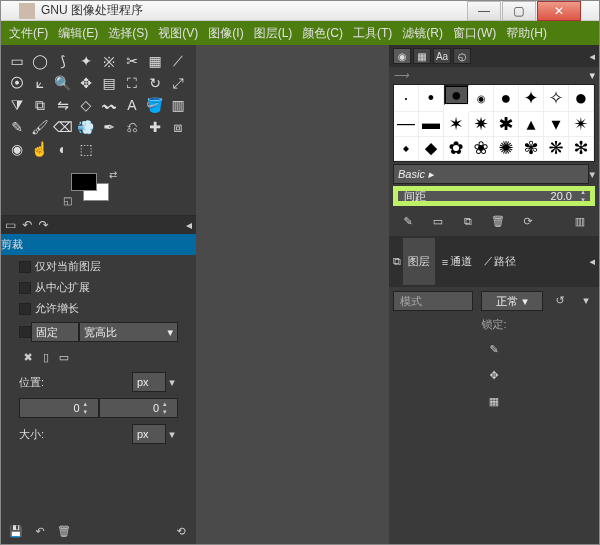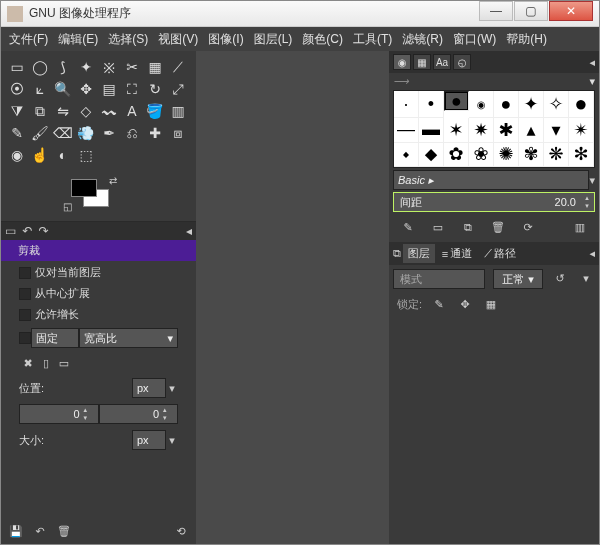--- a/index.html
+++ b/index.html
@@ -1,36 +1,36 @@
 <!DOCTYPE html>
 <html><head>
 <meta charset="utf-8">
 <style>
 * { margin: 0; padding: 0; box-sizing: border-box; }
 body { font-family: "Microsoft YaHei", sans-serif; font-size: 11px; background: #1a1a1a; overflow: hidden; }
 .window { width: 600px; height: 545px; background: #f0f0f0; display: flex; flex-direction: column; border: 1px solid #888; }
-.titlebar { height: 26px; background: linear-gradient(#fafafa,#e8e8e8); display: flex; align-items: center; padding: 0 6px; border-bottom: 1px solid #ccc; }
+.titlebar { height: 20px; background: linear-gradient(#fafafa,#e8e8e8); display: flex; align-items: center; padding: 0 18px; border-bottom: 1px solid #ccc; }
 .titlebar-icon { width: 16px; height: 16px; background: #cba; margin-right: 6px; }
 .titlebar-title { flex: 1; color: #333; font-size: 12px; }
 .win-btns { display: flex; gap: 1px; align-self: flex-start; }
 .win-btn { width: 34px; height: 20px; display: flex; align-items: center; justify-content: center; font-size: 12px; border: 1px solid #bbb; background: linear-gradient(#f8f8f8,#e0e0e0); color: #444; }
 .win-btn.close { background: linear-gradient(#e98,#d54); color: #fff; border-color: #a33; width: 44px; }
-.menubar { height: 24px; background: #404040; display: flex; align-items: center; padding: 0 4px; gap: 2px; color: #e0e0e0; font-size: 12px; }
+.menubar { height: 24px; background: #4d7c0f; display: flex; align-items: center; padding: 0 4px; gap: 2px; color: #e0e0e0; font-size: 12px; }
 .menubar span { padding: 3px 4px; cursor: default; }
 .workspace { flex: 1; display: flex; background: #4a4a4a; }
 .left-panel { width: 195px; background: #3a3a3a; display: flex; flex-direction: column; }
 .toolbox { padding: 6px; display: grid; grid-template-columns: repeat(8, 20px); gap: 2px 3px; }
 .tool { width: 20px; height: 20px; display: flex; align-items: center; justify-content: center; color: #ddd; font-size: 14px; cursor: pointer; }
 .fg-bg { padding: 6px 6px 12px 6px; position: relative; height: 50px; }
 .swatch-bg { position: absolute; left: 82px; top: 18px; width: 26px; height: 18px; background: #fff; border: 1px solid #888; }
 .swatch-fg { position: absolute; left: 70px; top: 8px; width: 26px; height: 18px; background: #000; border: 1px solid #888; }
 .mini-ctl { position: absolute; font-size: 10px; color: #ccc; cursor: pointer; }
 .tool-opts { flex: 1; background: #3a3a3a; border-top: 1px solid #2a2a2a; display: flex; flex-direction: column; overflow: hidden; }
 .opts-tabs { height: 18px; display: flex; align-items: center; gap: 6px; padding: 0 4px; background: #2f2f2f; color: #ccc; font-size: 12px; }
-.opts-title { padding: 3px 17px; color: #ddd; background: #4c1d95; font-family: Liberation Mono, monospace; }
+.opts-title { padding: 3px 0; color: #ddd; background: #0369a1; font-family: Liberation Mono, monospace; }
 .opts-list { padding: 4px 18px; display: flex; flex-direction: column; gap: 6px; }
 .chk-row { display: flex; align-items: center; gap: 4px; color: #ddd; }
 .chk { width: 12px; height: 12px; border: 1px solid #222; background: #2a2a2a; display: inline-block; }
 .field-row { display: flex; align-items: center; gap: 0; }
 .sel, .numbox { background: #555; color: #eee; border: 1px solid #222; height: 20px; padding: 0 4px; display: flex; align-items: center; }
 .label { color: #ddd; }
 .unit-arrow { width: 12px; text-align: center; color: #ccc; }
 .stepper { background: #555; color: #eee; border: 1px solid #222; height: 20px; display: flex; align-items: center; }
 .stepper-arrows { width: 14px; display: flex; flex-direction: column; font-size: 7px; color: #ccc; }
 .icon-btn { width: 18px; height: 18px; display: flex; align-items: center; justify-content: center; color: #ccc; cursor: pointer; }
@@ -38,33 +38,33 @@
 .canvas-area { flex: 1; background: #4a4a4a; position: relative; }
 .right-panel { width: 210px; background: #3a3a3a; display: flex; flex-direction: column; }
 .dock-tabs { display: flex; align-items: center; gap: 2px; padding: 3px 4px; background: #2f2f2f; }
 .dock-tab { width: 18px; height: 16px; background: #444; border: 1px solid #222; display: flex; align-items: center; justify-content: center; font-size: 10px; color: #ddd; }
 .dock-tab.active { background: #5a5a5a; }
 .brush-sec { padding: 2px 4px; color: #ddd; display: flex; flex-direction: column; gap: 2px; }
 .brush-name { font-style: italic; font-size: 11px; padding: 2px 0; }
 .brush-grid { background: #fff; height: 78px; border: 1px solid #222; display: grid; grid-template-columns: repeat(8, 1fr); grid-template-rows: repeat(3, 1fr); }
 .brush-cell { border-right: 1px solid #eee; border-bottom: 1px solid #eee; display: flex; align-items: center; justify-content: center; font-size: 18px; color: #000; }
 .brush-cell.sel { outline: 1px solid #000; outline-offset: -2px; }
-.slider-row { display: flex; align-items: center; background: #555; height: 20px; border: 1px solid #bef264; }
+.slider-row { display: flex; align-items: center; background: #555; height: 20px; border: 5px solid #bef264; }
 .slider-row .sl-label { flex: 1; padding: 0 6px; color: #eee; }
 .slider-row .sl-val { padding: 0 4px; color: #eee; }
 .sl-arrows { width: 14px; display: flex; flex-direction: column; font-size: 7px; color: #ccc; text-align: center; }
 .icon-strip { display: flex; gap: 12px; padding: 4px 6px; color: #ccc; }
 .layers-tabs { display: flex; align-items: center; background: #2f2f2f; padding: 2px 4px; gap: 2px; }
-.ltab { display: flex; align-items: center; gap: 2px; padding: 2px 5px; color: #ddd; font-size: 11px; }
+.ltab { display: flex; align-items: center; gap: 2px; padding: 16px 5px; color: #ddd; font-size: 11px; }
 .ltab.active { background: #4a4a4a; }
 .layers-body { padding: 4px; display: flex; flex-direction: column; gap: 4px; color: #ccc; }
 .mode-row { display: flex; gap: 8px; }
 .mode-sel { flex: 1; background: #555; color: #aaa; border: 1px solid #222; height: 20px; display: flex; align-items: center; padding: 0 6px; }
-.mode-val { width: 50px; background: #555; color: #eee; border: 1px solid #222; display: flex; align-items: center; justify-content: center; }
-.lock-row { display: flex; align-items: center; gap: 8px; padding: 2px 4px; color: #aaa; font-size: 11px; }
+.mode-val { width: 62px; background: #555; color: #eee; border: 1px solid #222; display: flex; align-items: center; justify-content: center; }
+.lock-row { display: flex; align-items: center; gap: 8px; padding: 2px 4px; color: #aaa; font-size: 11px; flex-direction: column; }
 </style>
 </head>
 <body>
 
 <div class="window">
 
   <div class="titlebar">
     <div class="titlebar-icon"></div>
     <div class="titlebar-title">GNU 图像处理程序</div>
     <div class="win-btns">

